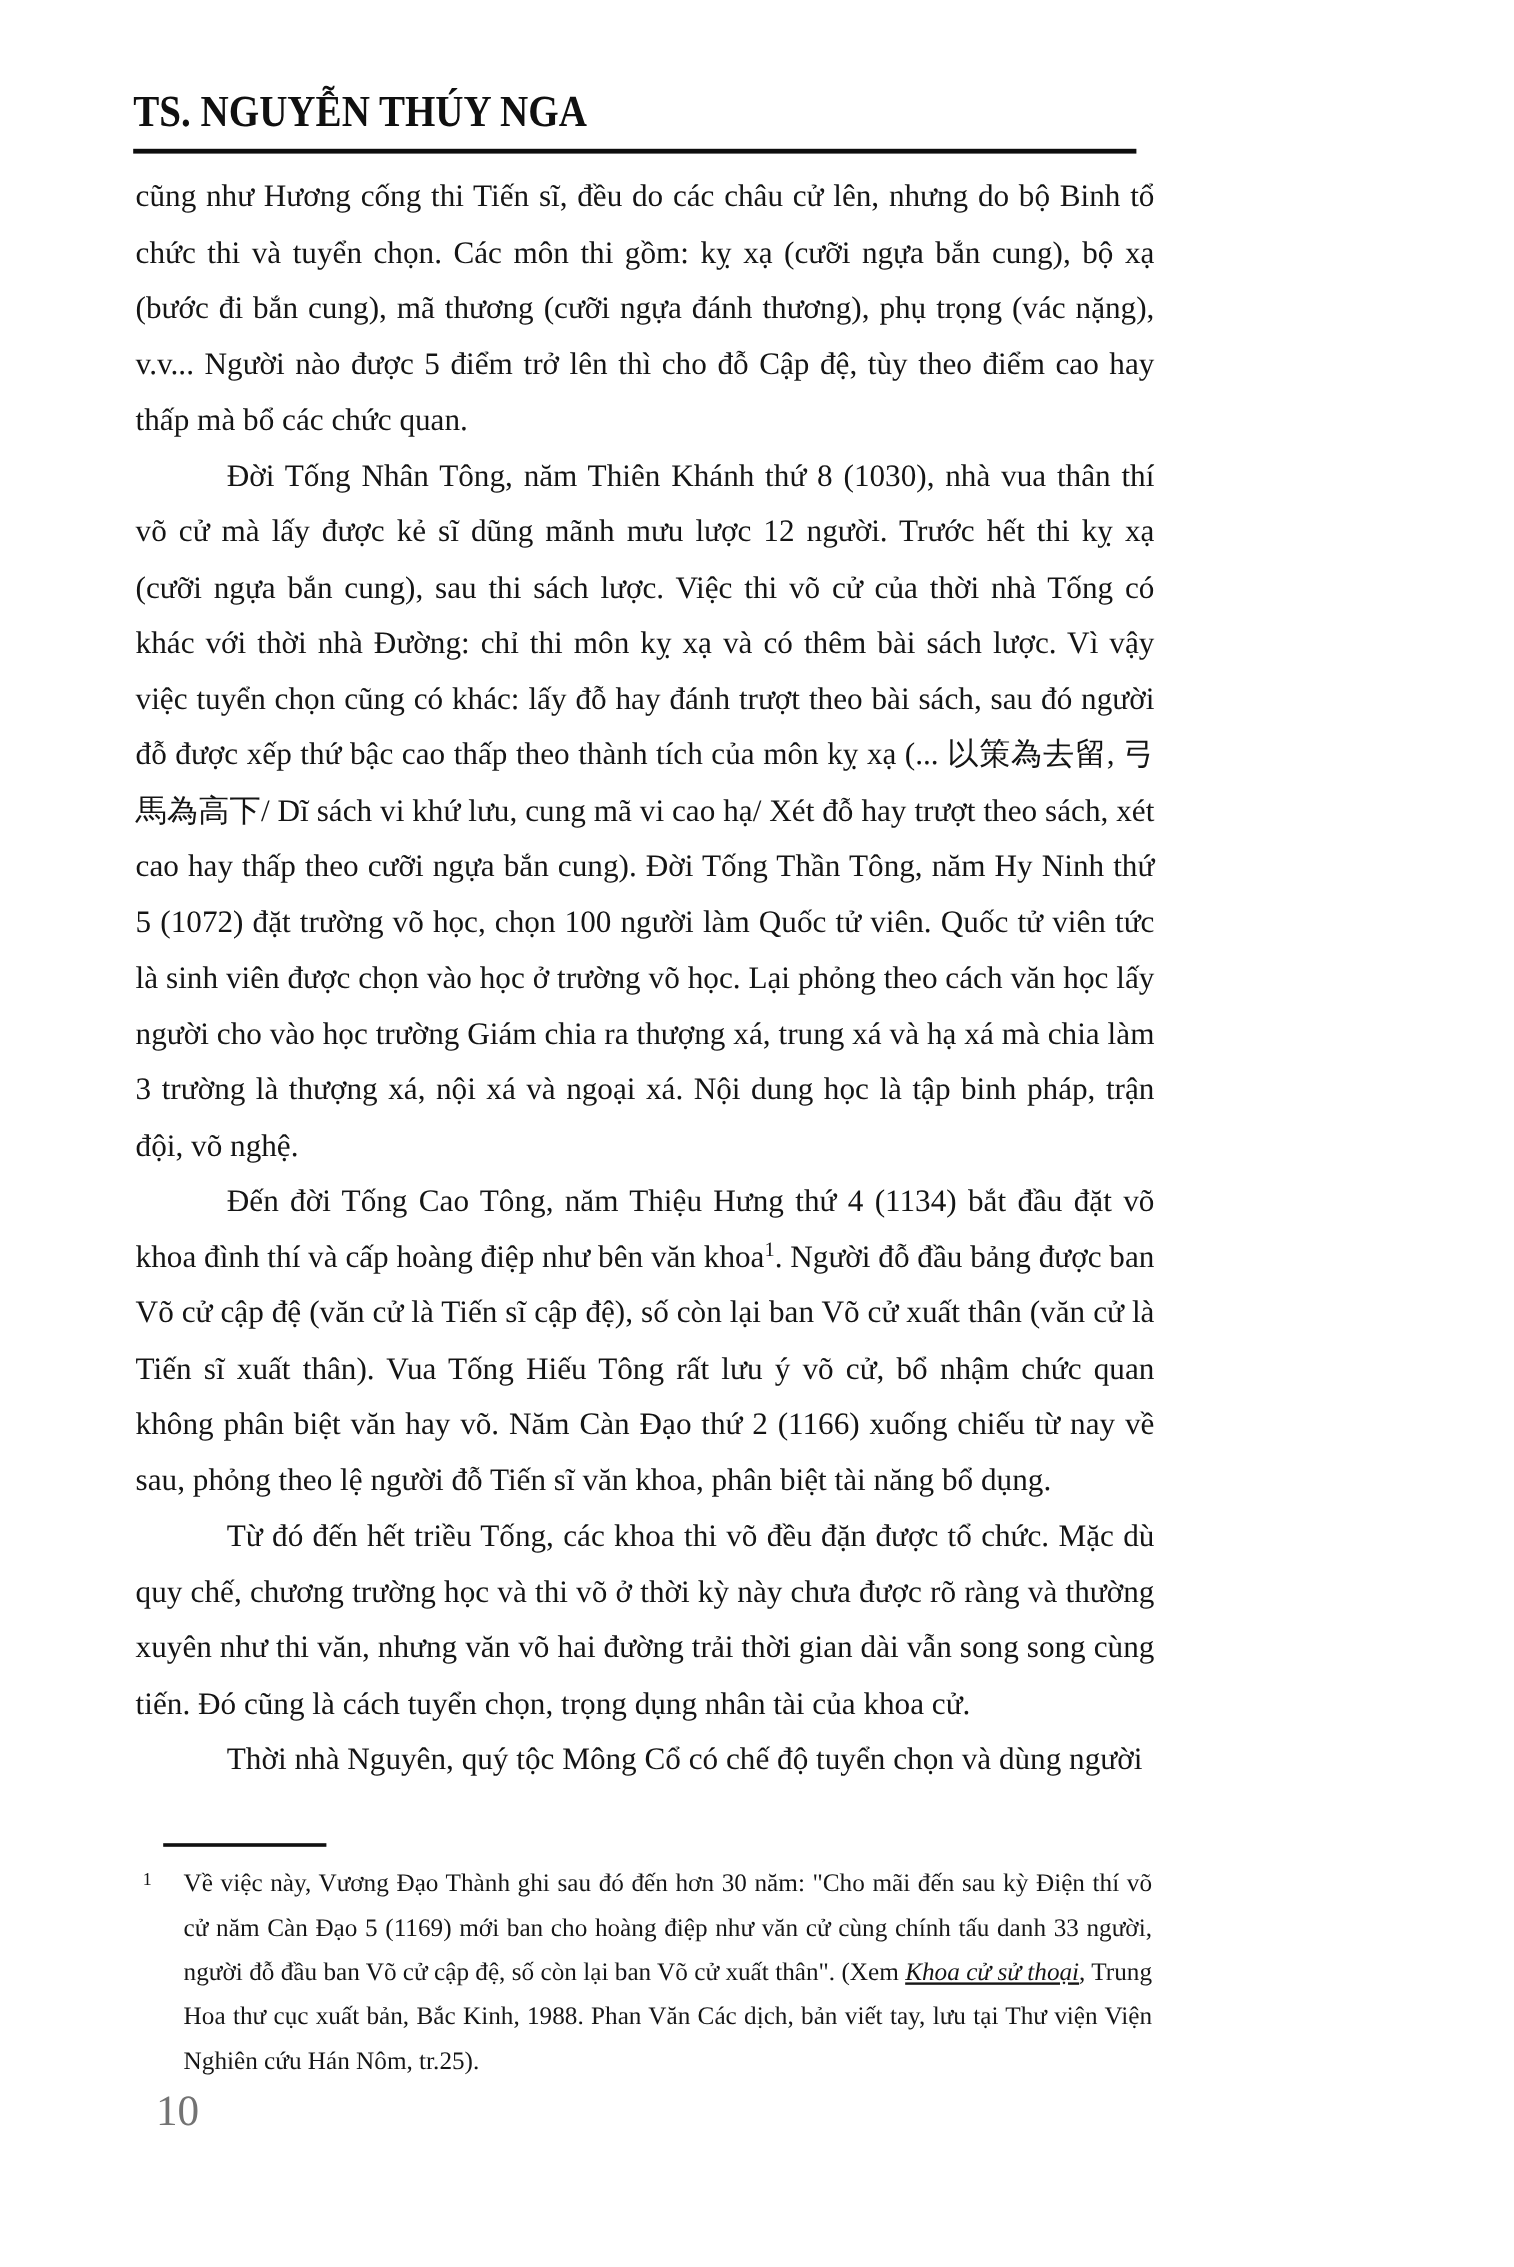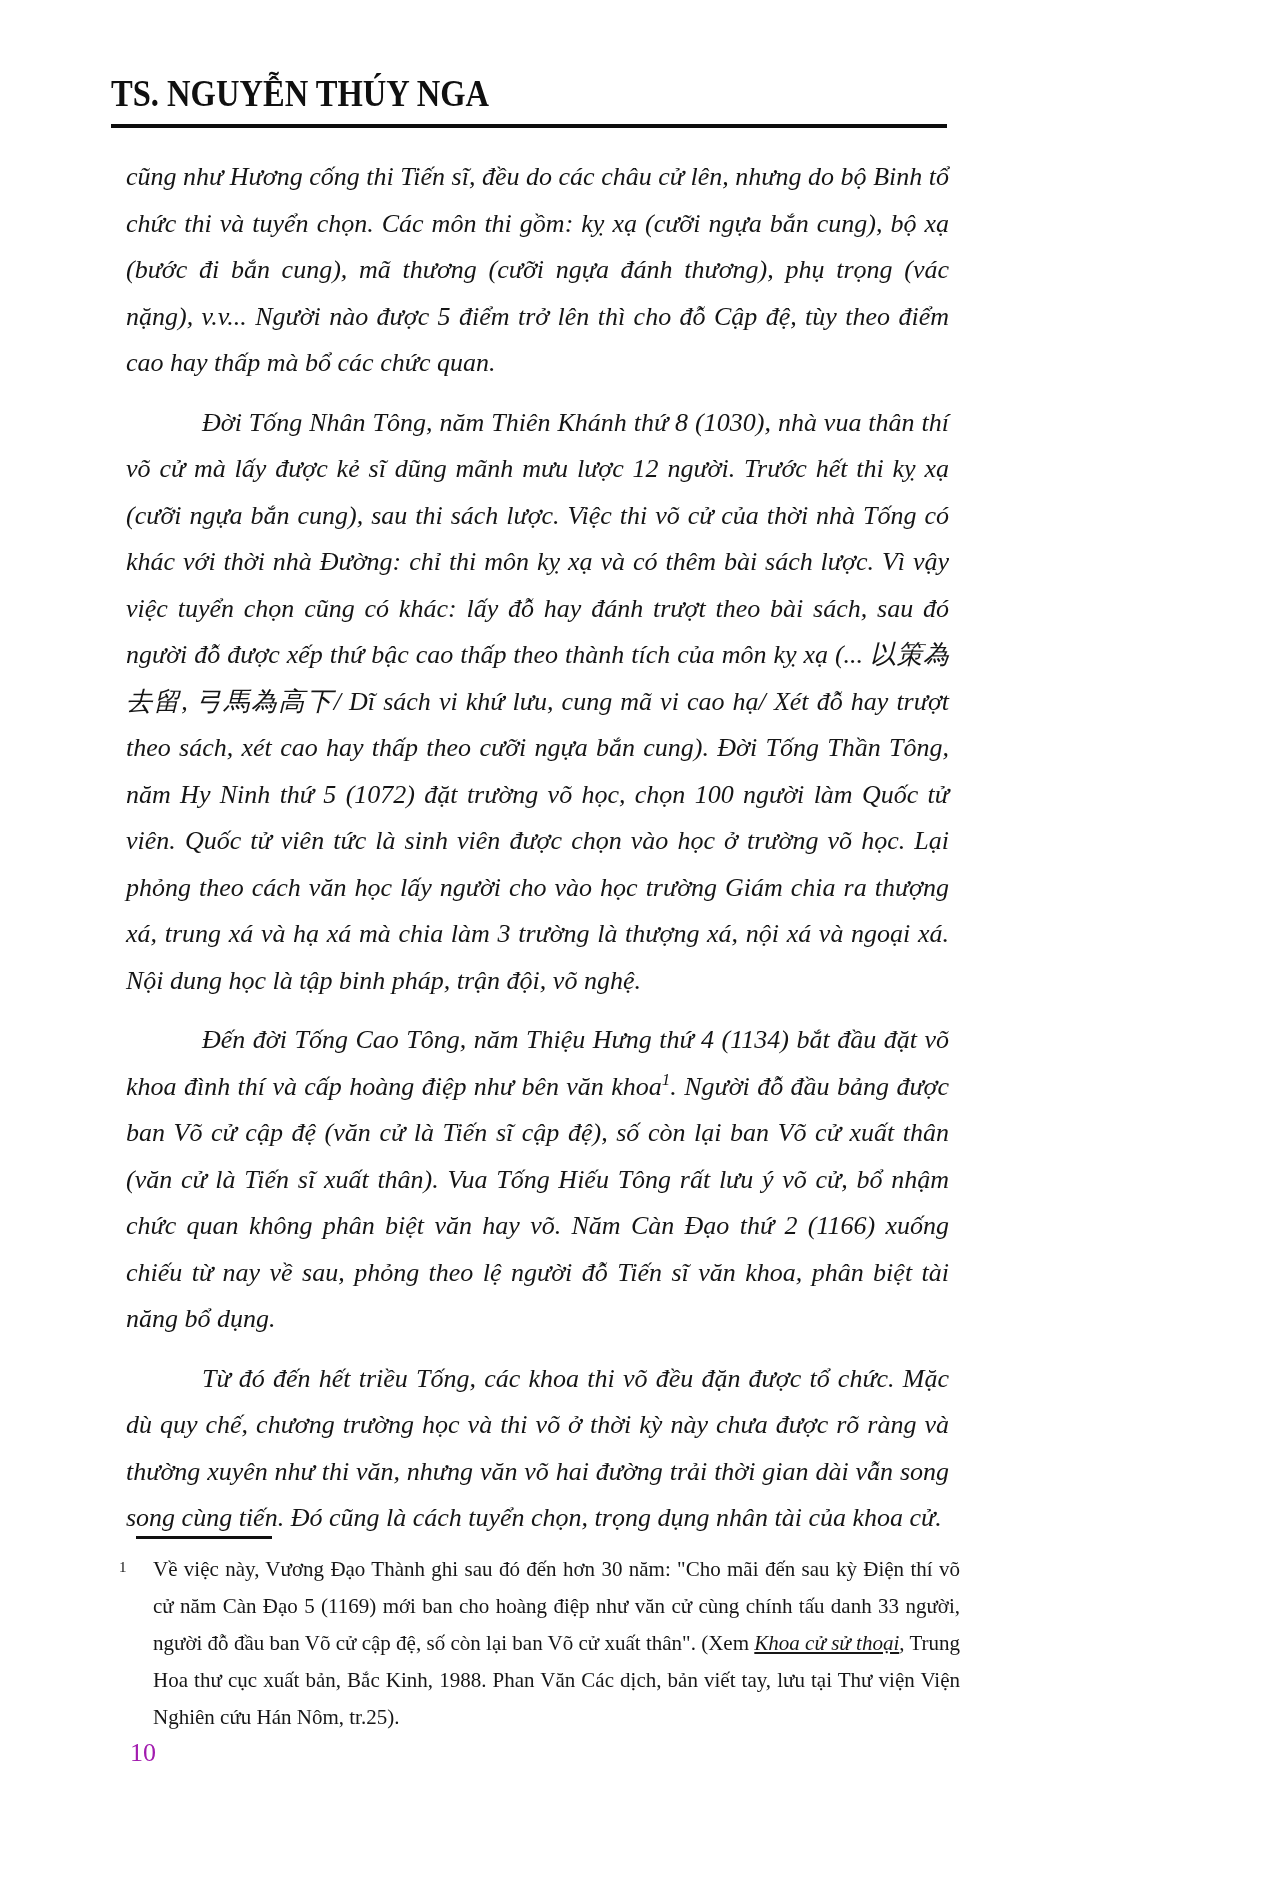--- a/index.html
+++ b/index.html
@@ -39,23 +39,22 @@
     position: absolute;
     top: 141px;
     left: 113px;
     width: 849px;
     font-size: 26px;
     line-height: 46.5px;
     text-align: justify;
     color: #151515;
   }
   .body-text p {
-    margin: 13px;
+    margin: 0;
     padding: 0;
-    font-style: italic;
   }
   .body-text p.indent {
     text-indent: 76px;
   }
   .body-text sup {
     font-size: 17px;
     line-height: 0;
     vertical-align: super;
   }
   .footnote-rule {
@@ -85,22 +84,22 @@
     font-size: 15px;
   }
   .footnote .fn-italic {
     font-style: italic;
     text-decoration: underline;
   }
   .page-number {
     position: absolute;
     top: 1738px;
     left: 130px;
-    font-size: 26px;
-    color: #a21caf;
+    font-size: 36px;
+    color: #737373;
   }
 </style>
 </head>
 <body>
 
 <div class="page">
 
   <div class="header-author">TS. NGUYỄN THÚY NGA</div>
 
   <div class="header-rule"></div>
@@ -111,20 +110,23 @@
     </p>
     <p class="indent">
       <span>Đời Tống Nhân Tông, năm Thiên Khánh thứ 8 (1030), nhà vua thân thí võ cử mà lấy được kẻ sĩ dũng mãnh mưu lược 12 người. Trước hết thi kỵ xạ (cưỡi ngựa bắn cung), sau thi sách lược. Việc thi võ cử của thời nhà Tống có khác với thời nhà Đường: chỉ thi môn kỵ xạ và có thêm bài sách lược. Vì vậy việc tuyển chọn cũng có khác: lấy đỗ hay đánh trượt theo bài sách, sau đó người đỗ được xếp thứ bậc cao thấp theo thành tích của môn kỵ xạ (... 以策為去留, 弓馬為高下/ Dĩ sách vi khứ lưu, cung mã vi cao hạ/ Xét đỗ hay trượt theo sách, xét cao hay thấp theo cưỡi ngựa bắn cung). Đời Tống Thần Tông, năm Hy Ninh thứ 5 (1072) đặt trường võ học, chọn 100 người làm Quốc tử viên. Quốc tử viên tức là sinh viên được chọn vào học ở trường võ học. Lại phỏng theo cách văn học lấy người cho vào học trường Giám chia ra thượng xá, trung xá và hạ xá mà chia làm 3 trường là thượng xá, nội xá và ngoại xá. Nội dung học là tập binh pháp, trận đội, võ nghệ.</span>
     </p>
     <p class="indent">
       <span>Đến đời Tống Cao Tông, năm Thiệu Hưng thứ 4 (1134) bắt đầu đặt võ khoa đình thí và cấp hoàng điệp như bên văn khoa</span><sup>1</sup><span>. Người đỗ đầu bảng được ban Võ cử cập đệ (văn cử là Tiến sĩ cập đệ), số còn lại ban Võ cử xuất thân (văn cử là Tiến sĩ xuất thân). Vua Tống Hiếu Tông rất lưu ý võ cử, bổ nhậm chức quan không phân biệt văn hay võ. Năm Càn Đạo thứ 2 (1166) xuống chiếu từ nay về sau, phỏng theo lệ người đỗ Tiến sĩ văn khoa, phân biệt tài năng bổ dụng.</span>
     </p>
     <p class="indent">
       <span>Từ đó đến hết triều Tống, các khoa thi võ đều đặn được tổ chức. Mặc dù quy chế, chương trường học và thi võ ở thời kỳ này chưa được rõ ràng và thường xuyên như thi văn, nhưng văn võ hai đường trải thời gian dài vẫn song song cùng tiến. Đó cũng là cách tuyển chọn, trọng dụng nhân tài của khoa cử.</span>
     </p>
+    <p class="indent">
+      <span>Thời nhà Nguyên, quý tộc Mông Cổ có chế độ tuyển chọn và dùng người</span>
+    </p>
   </div>
 
   <div class="footnote-rule"></div>
 
   <div class="footnote">
     <sup class="fn-marker">1</sup><span>Về việc này, Vương Đạo Thành ghi sau đó đến hơn 30 năm: "Cho mãi đến sau kỳ Điện thí võ cử năm Càn Đạo 5 (1169) mới ban cho hoàng điệp như văn cử cùng chính tấu danh 33 người, người đỗ đầu ban Võ cử cập đệ, số còn lại ban Võ cử xuất thân". (Xem </span><span class="fn-italic">Khoa cử sử thoại</span><span>, Trung Hoa thư cục xuất bản, Bắc Kinh, 1988. Phan Văn Các dịch, bản viết tay, lưu tại Thư viện Viện Nghiên cứu Hán Nôm, tr.25).</span>
   </div>
 
   <div class="page-number">10</div>
 

